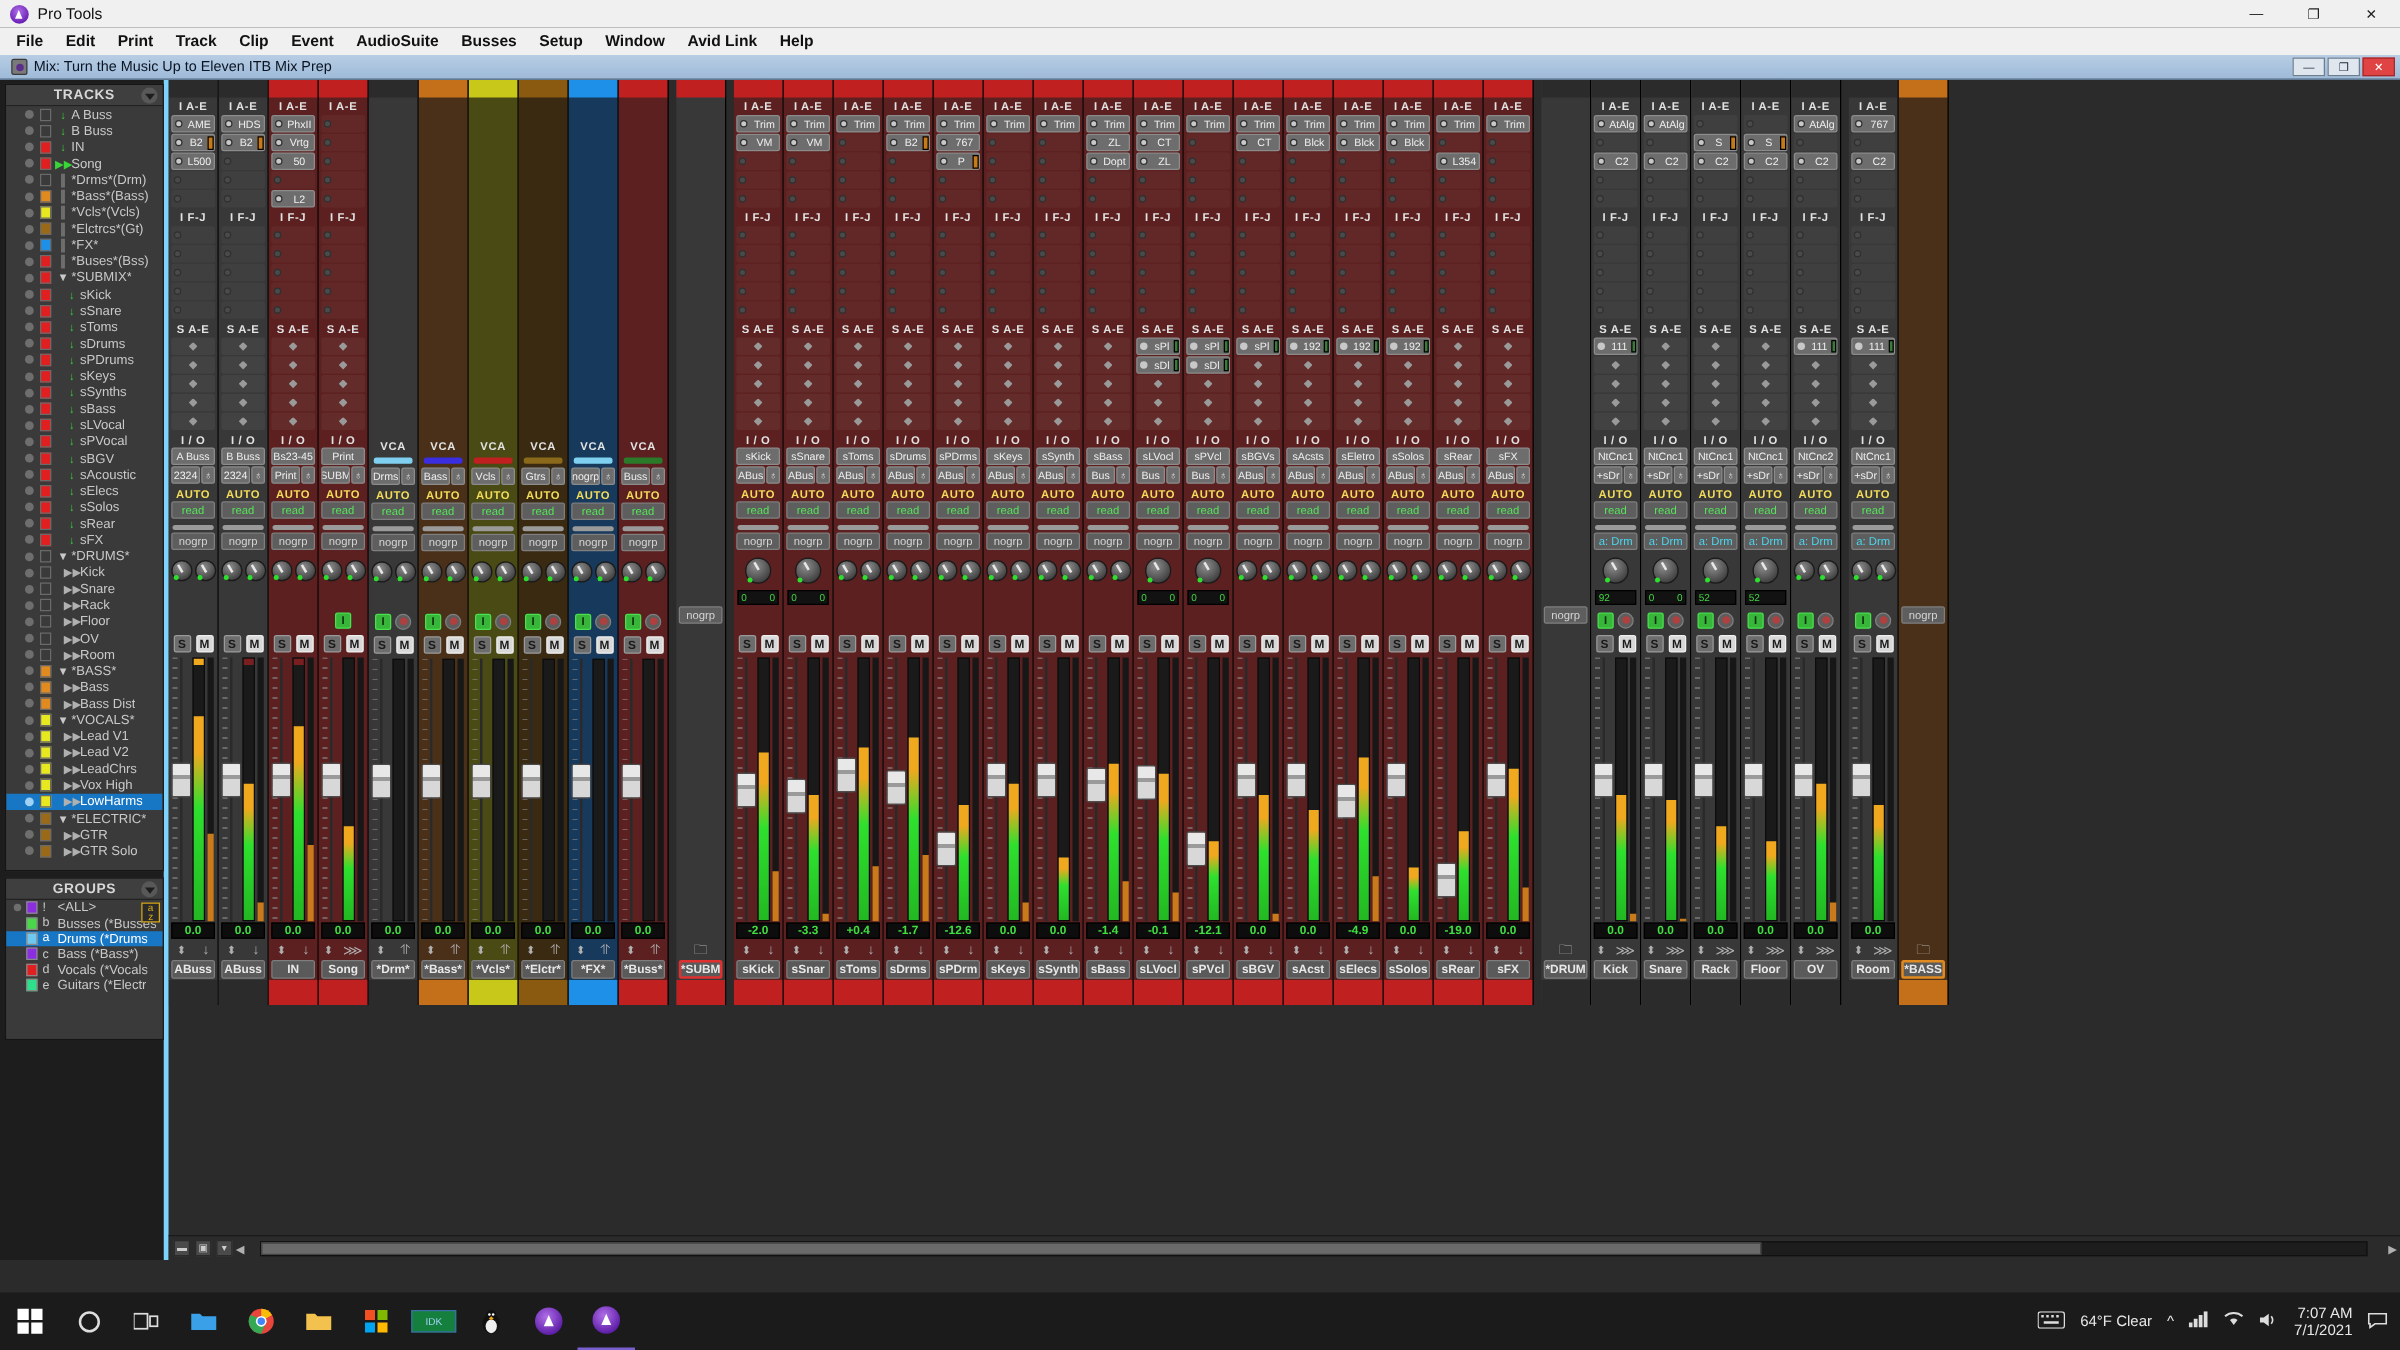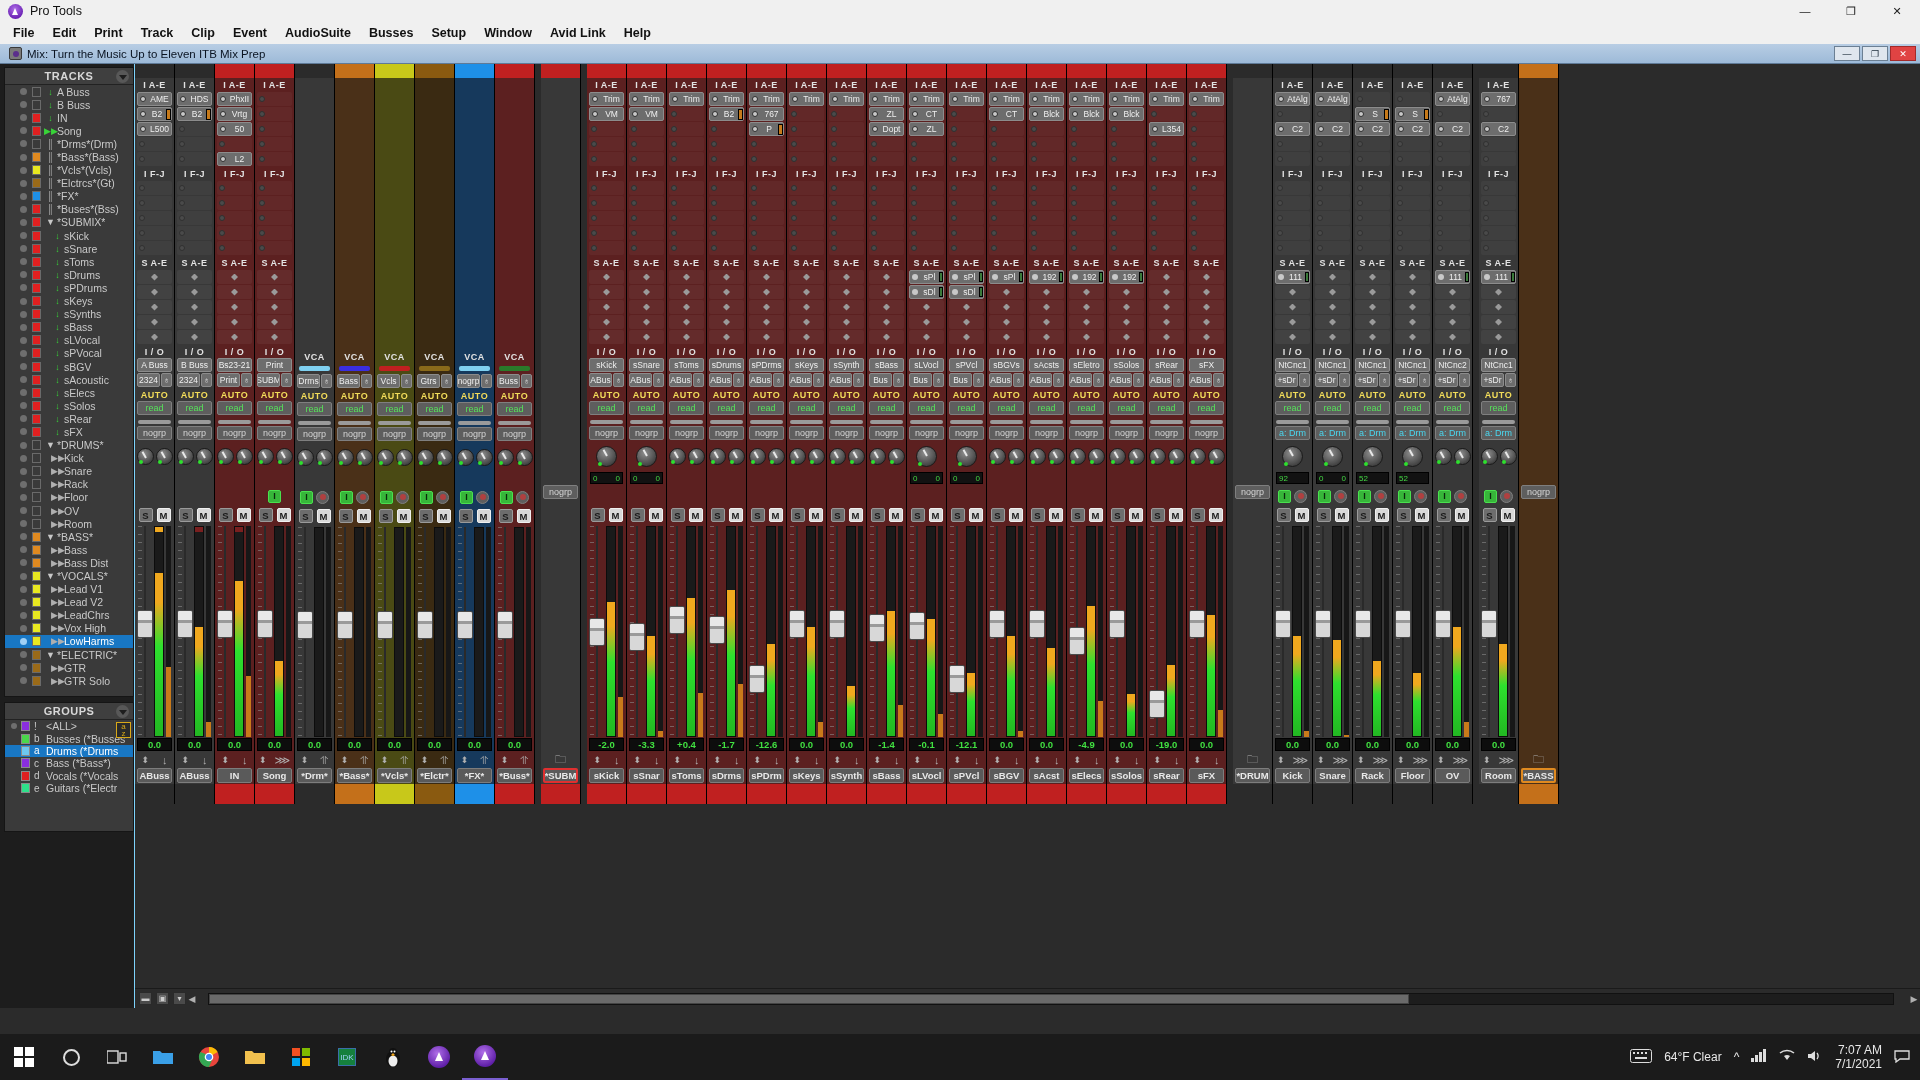--- a/index.html
+++ b/index.html
@@ -61,21 +61,21 @@
 
   
   #workspace {
     position: relative; width: 1920px; height: 944px; background: #2b2b2b;
     display: flex;
   }
 
   
   #leftpanel {
     width: 135px; flex: 0 0 135px; background: #1d1d1d; display: flex; flex-direction: column;
-    border-right: 1px solid #7dd3fc; padding: 3px 0 0 4px;
+    border-right: 4px solid #7dd3fc; padding: 3px 0 0 4px;
   }
   .panelbox { background: #3a3a3a; border: 1px solid #151515; display:flex; flex-direction:column; }
   .panelhdr {
     height: 17px; background: #3f3f3f; display: flex; align-items: center; justify-content: center;
     color: #d8d8d8; font-size: 11px; font-weight: bold; letter-spacing: .5px; position: relative;
     border-bottom: 1px solid #222;
   }
   .panelhdr .chev {
     position: absolute; right: 4px; top: 2px; width: 13px; height: 13px; border-radius: 50%;
     background: #585858; display: flex; align-items: center; justify-content: center;
@@ -963,21 +963,21 @@
           <div class="sendslot ">
             <div class="dia"></div>
           </div>
           <div class="sendslot ">
             <div class="dia"></div>
           </div>
           <div class="sendslot ">
             <div class="dia"></div>
           </div>
           <div class="io-hdr">I / O</div>
-          <div class="io-btn">Bs23-21</div>
+          <div class="io-btn">Bs23-45</div>
           <div class="io-row">
             <div class="io-btn">Print</div>
             <div class="io-pan">♁</div>
           </div>
           <div class="auto-hdr">AUTO</div>
           <div class="auto-btn">read</div>
           <div class="grp-bar"></div>
           <div class="grp-btn">nogrp</div>
           <div class="knobrow">
             <div class="knob"></div>
@@ -3664,21 +3664,21 @@
   </div>
   <div class="tbicon">
     <svg width="20" height="20" viewBox="0 0 20 20">
         <rect x="1" y="1" width="8" height="8" fill="#f25022"></rect>
         <rect x="11" y="1" width="8" height="8" fill="#7fba00"></rect>
         <rect x="1" y="11" width="8" height="8" fill="#00a4ef"></rect>
         <rect x="11" y="11" width="8" height="8" fill="#ffb900"></rect>
       </svg>
   </div>
   <div class="tbicon">
-    <div style="width:18px;height:18px;background:#15803d;border:1px solid #3a6ea8;color:#9fd0f5;font-size:8px;display:flex;align-items:center;justify-content:center">IDK</div>
+    <div style="width:36px;height:18px;background:#15803d;border:1px solid #3a6ea8;color:#9fd0f5;font-size:8px;display:flex;align-items:center;justify-content:center">IDK</div>
   </div>
   <div class="tbicon">
     <svg width="18" height="20" viewBox="0 0 18 20">
         <ellipse cx="9" cy="12" rx="7" ry="8" fill="#111"></ellipse>
         <ellipse cx="9" cy="14" rx="4.5" ry="5.5" fill="#eee"></ellipse>
         <circle cx="9" cy="5" r="4" fill="#111"></circle>
         <circle cx="7.5" cy="4.5" r="1" fill="#fff"></circle>
         <circle cx="10.5" cy="4.5" r="1" fill="#fff"></circle>
         <path d="M9 6l2 2-2 1.2L7 8z" fill="#f2a81e"></path>
       </svg>

